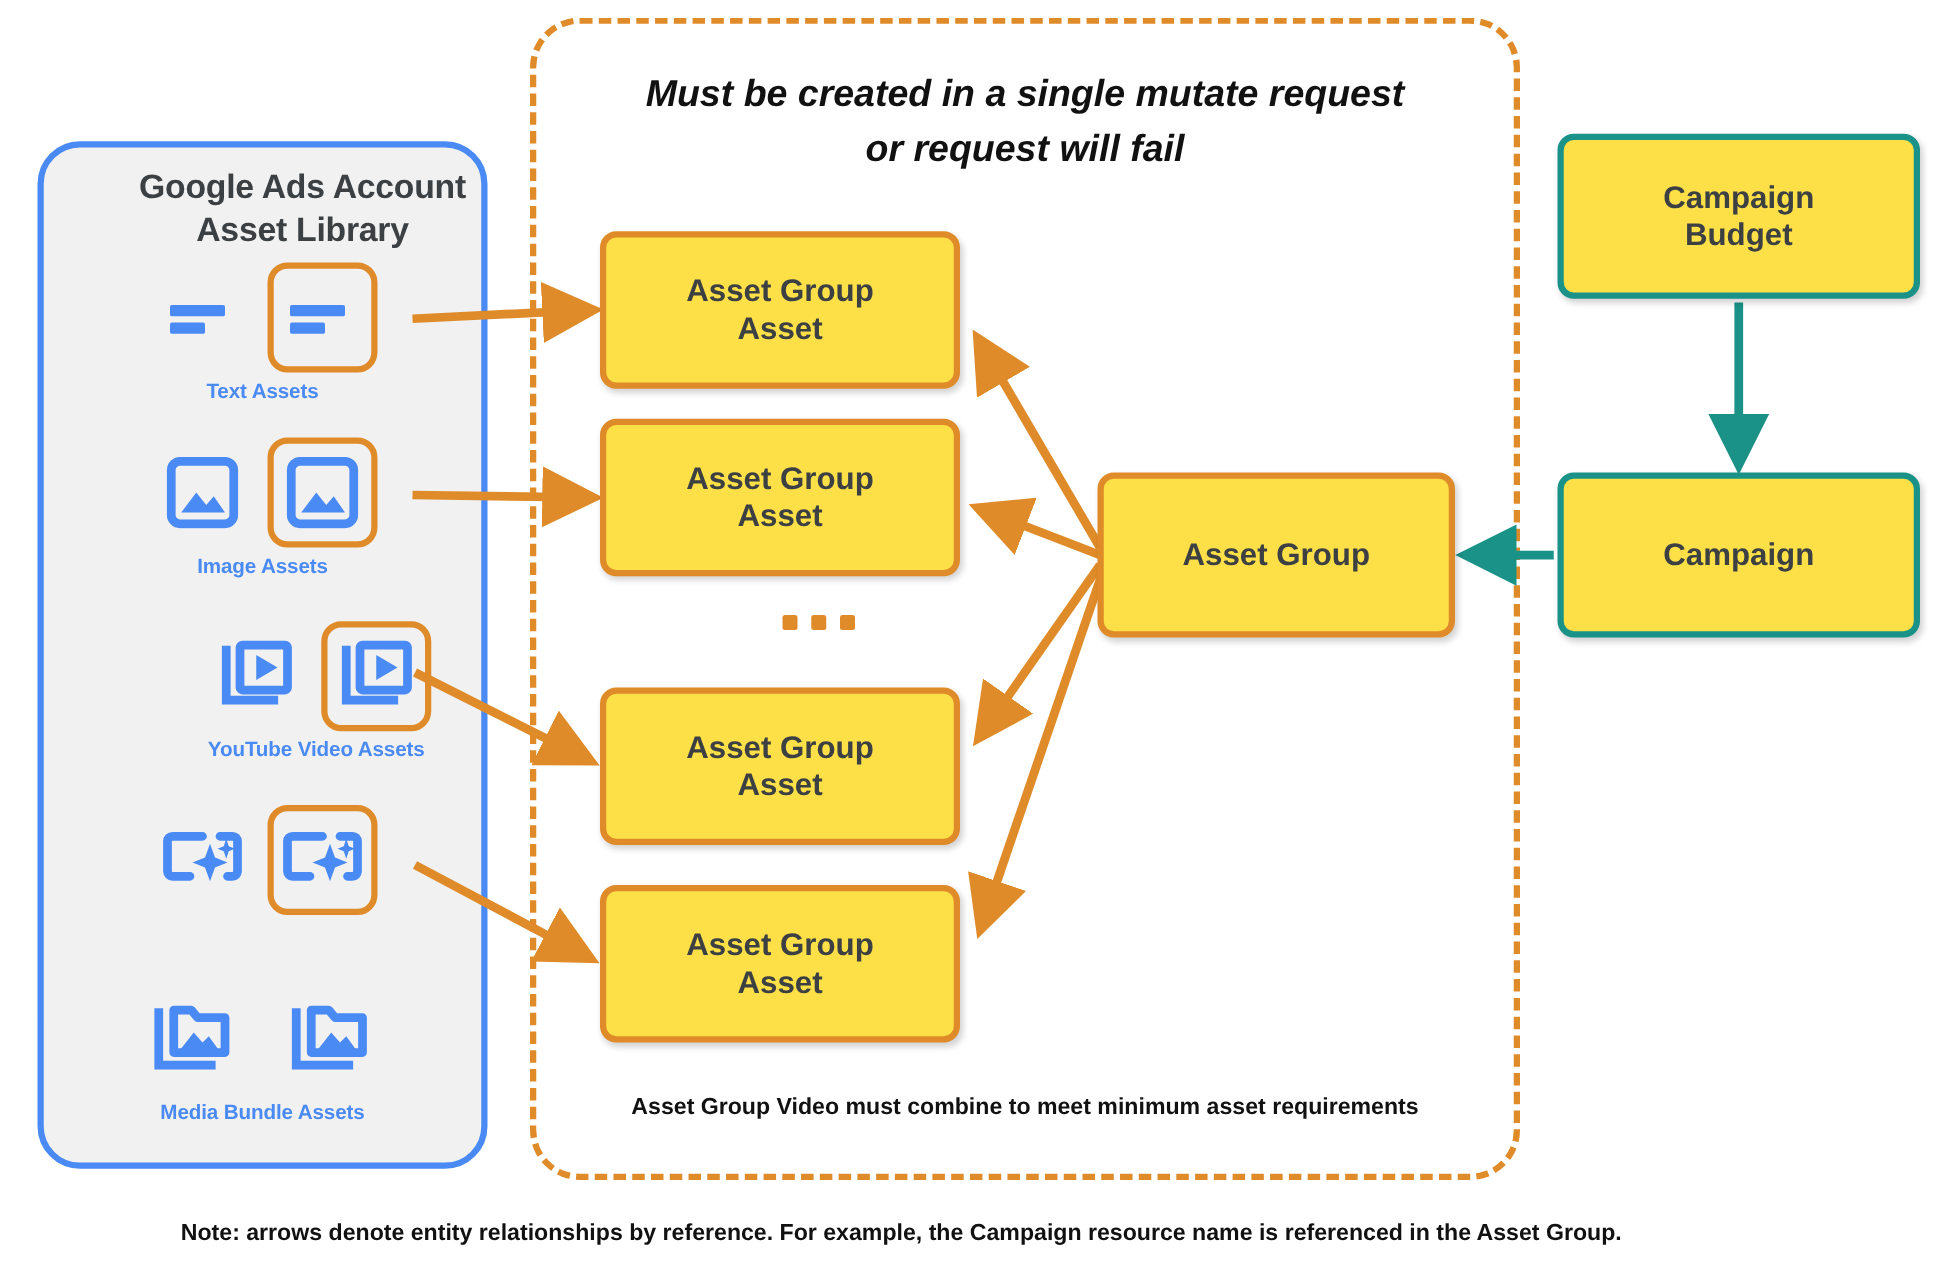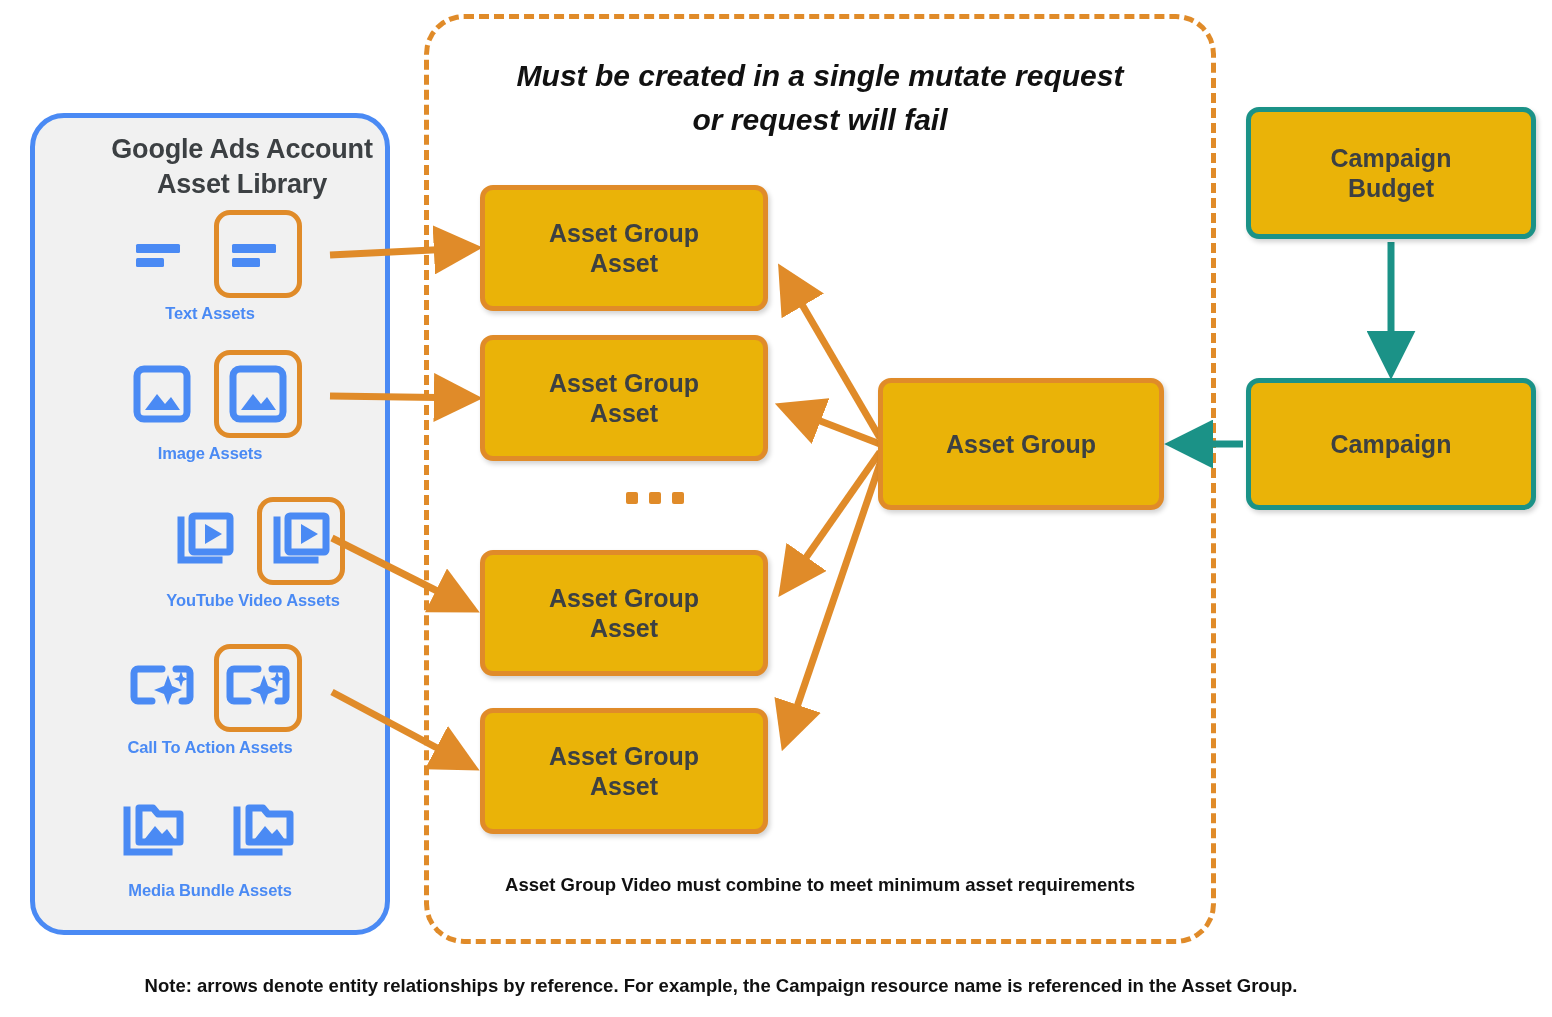--- a/index.html
+++ b/index.html
@@ -124,21 +124,21 @@
     text-align: center;
     font-size: 18.5px;
     font-weight: bold;
     color: #111111;
     z-index: 3;
   }
 
   
   .node {
     position: absolute;
-    background: #eab308;
+    background: #fde047;
     box-sizing: border-box;
     display: flex;
     align-items: center;
     justify-content: center;
     text-align: center;
     color: #3c4043;
     font-weight: bold;
     line-height: 1.22;
     border-radius: 13px;
     box-shadow: 2px 3px 5px rgba(0,0,0,0.18);
@@ -326,21 +326,20 @@
         </div>
         <div class="icon-slot highlighted">
           <svg width="64" height="50" viewBox="0 0 64 50">
             <path d="M32 6 L8 6 A4 4 0 0 0 4 10 L4 34 A4 4 0 0 0 8 38 L22 38" fill="none" stroke="#4a8af4" stroke-width="7" stroke-linecap="round"></path>
             <path d="M52 38 L56 38 A4 4 0 0 0 60 34 L60 10 A4 4 0 0 0 56 6 L46 6" fill="none" stroke="#4a8af4" stroke-width="7" stroke-linecap="round"></path>
             <path d="M38 12 L42 23 L52 27 L42 31 L38 42 L34 31 L24 27 L34 23 Z" fill="#4a8af4"></path>
             <path d="M51 8 L53 14 L58 16 L53 18 L51 24 L49 18 L44 16 L49 14 Z" fill="#4a8af4"></path>
           </svg>
         </div>
       </div>
-      <div class="asset-caption">Call To Action Assets</div>
     </div>
 
     <div class="asset-row" style="top:665px;">
       <div class="asset-icons" style="gap:22px;">
         <div class="icon-slot">
           <svg width="66" height="62" viewBox="0 0 66 62">
             <path d="M5 10 L5 52 L47 52" fill="none" stroke="#4a8af4" stroke-width="7" stroke-linecap="square"></path>
             <path d="M17 42 L17 8 L31 8 L36 14 L58 14 L58 42 Z" fill="none" stroke="#4a8af4" stroke-width="7" stroke-linejoin="round"></path>
             <path d="M22 40 L33 26 L40 34 L45 29 L53 40 Z" fill="#4a8af4"></path>
           </svg>

